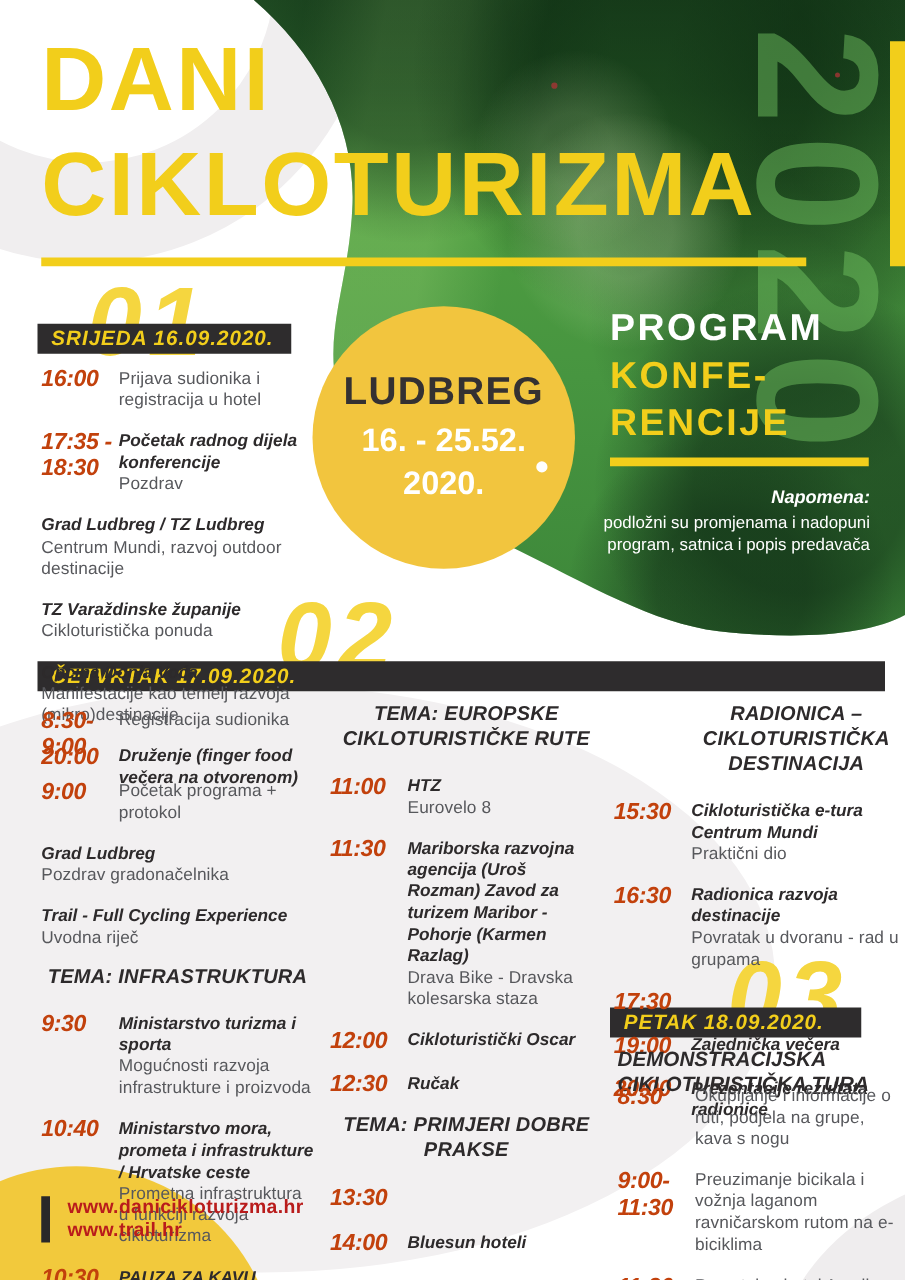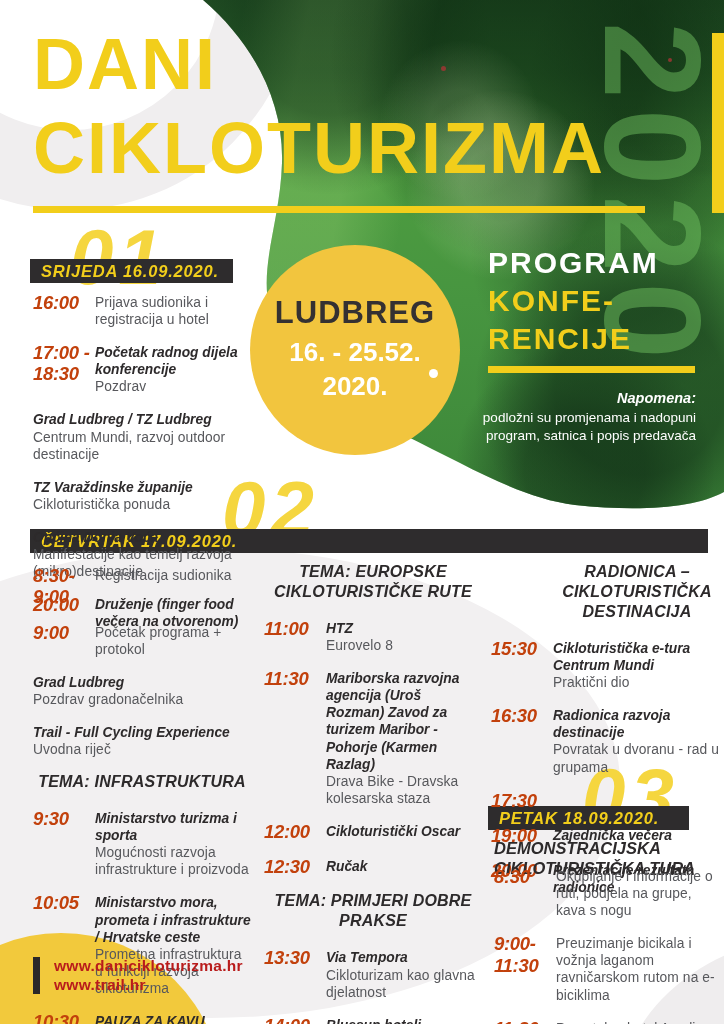--- a/index.html
+++ b/index.html
@@ -142,21 +142,21 @@
           <div class="texts">
 
             <div class="entry-desc">Prijava sudionika i registracija u hotel</div>
           </div>
         </div>
       </div>
 
       <div class="sched-item">
 
         <div class="sched-row">
-          <div class="time">17:00 -
+          <div class="time">17:35 -
 18:30</div>
           <div class="texts">
             <div class="entry-title">Početak radnog dijela konferencije</div>
             <div class="entry-desc">Pozdrav</div>
           </div>
         </div>
       </div>
 
       <div class="sched-item">
 
@@ -283,21 +283,21 @@
           <div class="texts">
             <div class="entry-title">Ministarstvo turizma i sporta</div>
             <div class="entry-desc">Mogućnosti razvoja infrastrukture i proizvoda</div>
           </div>
         </div>
       </div>
 
       <div class="sched-item">
 
         <div class="sched-row">
-          <div class="time">10:05</div>
+          <div class="time">10:40</div>
           <div class="texts">
             <div class="entry-title">Ministarstvo mora, prometa i infrastrukture / Hrvatske ceste</div>
             <div class="entry-desc">Prometna infrastruktura u funkciji razvoja cikloturizma</div>
           </div>
         </div>
       </div>
 
       <div class="sched-item">
 
         <div class="sched-row">
@@ -363,24 +363,20 @@
 
       <div class="sched-item">
         <div class="theme">TEMA: PRIMJERI DOBRE PRAKSE</div>
 
       </div>
 
       <div class="sched-item">
 
         <div class="sched-row">
           <div class="time">13:30</div>
-          <div class="texts">
-            <div class="entry-title">Via Tempora</div>
-            <div class="entry-desc">Cikloturizam kao glavna djelatnost</div>
-          </div>
         </div>
       </div>
 
       <div class="sched-item">
 
         <div class="sched-row">
           <div class="time">14:00</div>
           <div class="texts">
             <div class="entry-title">Bluesun hoteli</div>
 

